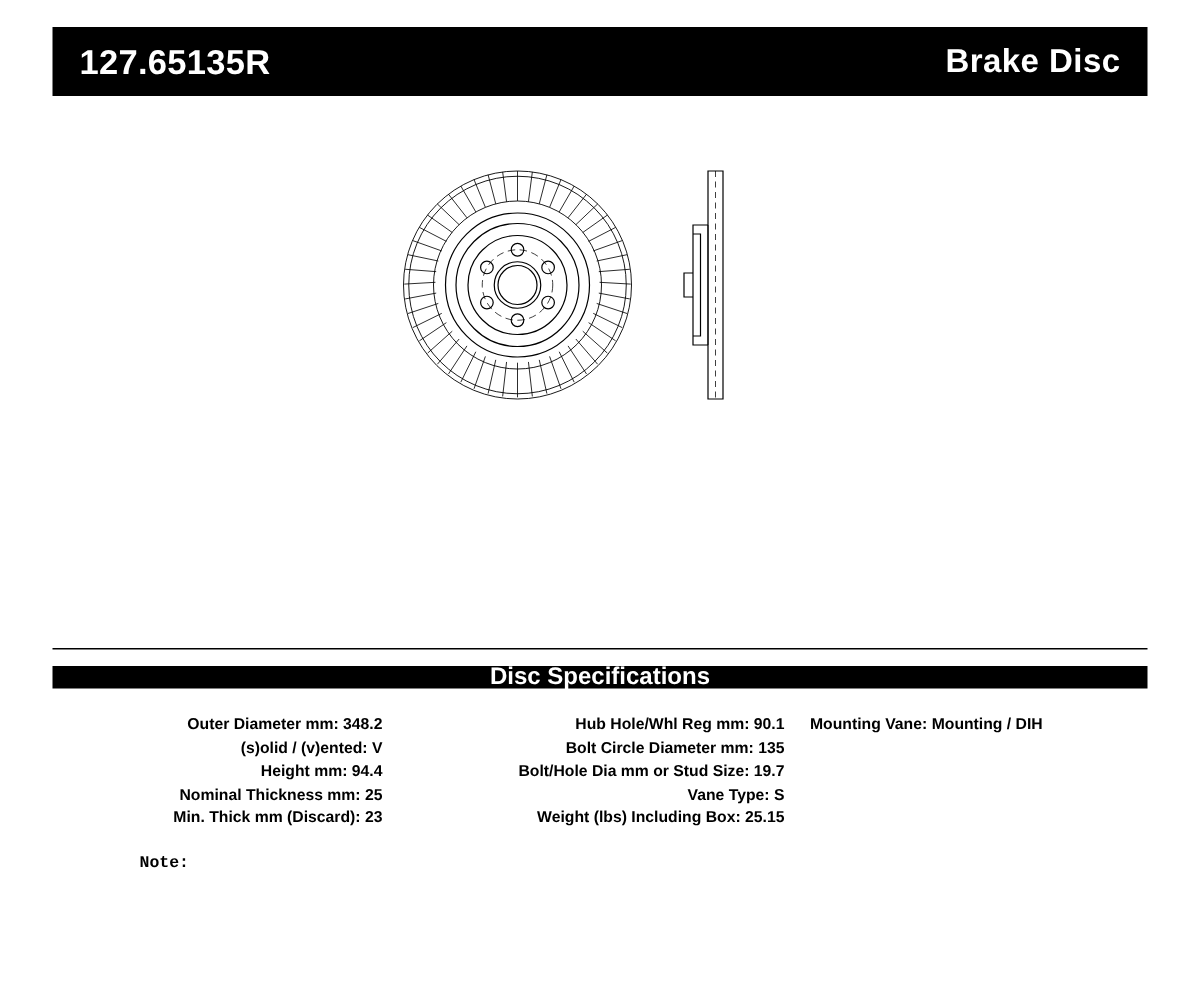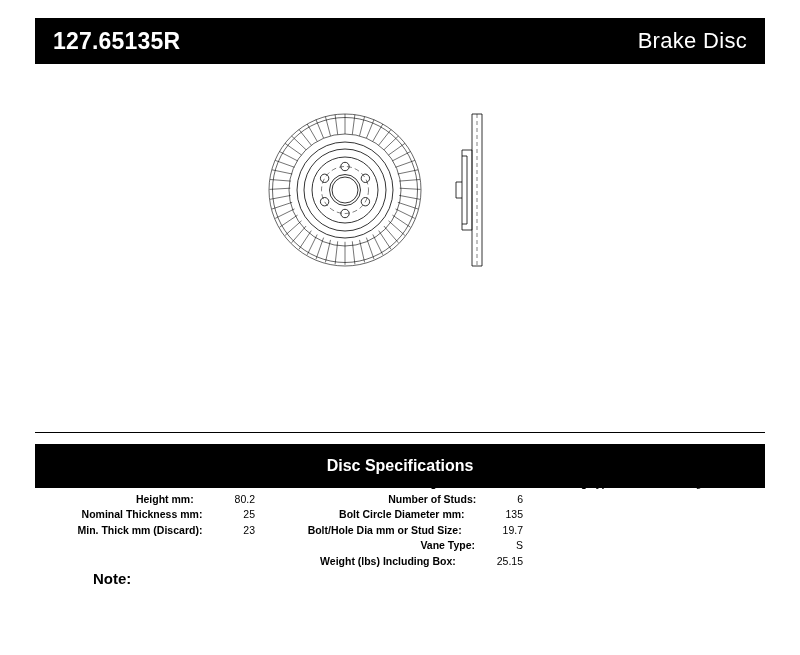--- a/index.html
+++ b/index.html
@@ -39,41 +39,41 @@
   .part-number {
     color: #ffffff;
     font-size: 23px;
     font-weight: bold;
     letter-spacing: 0.2px;
     line-height: 1;
   }
   .product-type {
     color: #ffffff;
     font-size: 22px;
-    font-weight: normal;
+    font-weight: bold;
     letter-spacing: 0.3px;
     line-height: 1;
   }
 
   
   .drawing-area {
     position: absolute;
     left: 250px;
     top: 90px;
     width: 300px;
     height: 200px;
   }
 
   
   .spec-title-bar {
     position: absolute;
     left: 35px;
     top: 444px;
     width: 730px;
-    height: 44px;
+    height: 15px;
     background: #000000;
     display: flex;
     align-items: center;
     justify-content: center;
   }
   .spec-title {
     color: #ffffff;
     font-size: 16px;
     font-weight: bold;
   }
@@ -92,29 +92,30 @@
   }
   .col-left  { left: 0px;   width: 220px; text-align: right; }
   .col-mid   { left: 228px; width: 260px; text-align: right; }
   .col-right { left: 505px; width: 225px; text-align: left; }
 
   .spec-line {
     line-height: 15.5px;
     white-space: nowrap;
     font-weight: bold;
   }
-  .spec-value { font-weight: normal; margin-left: 38px; }
+  .spec-value { font-weight: bold; }
 
   
   .note-row {
     position: absolute;
     left: 93px;
     top: 570px;
-    font-size: 15px;
-    font-weight: bold;
+    font-size: 11px;
+    font-weight: bold;
+    font-family: Liberation Mono, monospace;
   }
 
   
   .bottom-rule {
     position: absolute;
     left: 35px;
     top: 432px;
     width: 730px;
     height: 1px;
     background: #000000;
@@ -234,41 +235,41 @@
   </div>
 
   <div class="spec-columns">
 
     <div class="col col-left">
       <div class="spec-line">
         <span>Outer Diameter mm:</span>
         <span class="spec-value">348.2</span>
       </div>
       <div class="spec-line">
+        <span>(s)olid / (v)ented:</span>
+        <span class="spec-value">V</span>
+      </div>
+      <div class="spec-line">
         <span>Height mm:</span>
-        <span class="spec-value">80.2</span>
+        <span class="spec-value">94.4</span>
       </div>
       <div class="spec-line">
         <span>Nominal Thickness mm:</span>
         <span class="spec-value">25</span>
       </div>
       <div class="spec-line">
         <span>Min. Thick mm (Discard):</span>
         <span class="spec-value">23</span>
       </div>
     </div>
 
     <div class="col col-mid">
       <div class="spec-line">
-        <span>Hub Studs/Whl Reg mm:</span>
+        <span>Hub Hole/Whl Reg mm:</span>
         <span class="spec-value">90.1</span>
-      </div>
-      <div class="spec-line">
-        <span>Number of Studs:</span>
-        <span class="spec-value">6</span>
       </div>
       <div class="spec-line">
         <span>Bolt Circle Diameter mm:</span>
         <span class="spec-value">135</span>
       </div>
       <div class="spec-line">
         <span>Bolt/Hole Dia mm or Stud Size:</span>
         <span class="spec-value">19.7</span>
       </div>
       <div class="spec-line">
@@ -276,21 +277,21 @@
         <span class="spec-value">S</span>
       </div>
       <div class="spec-line">
         <span>Weight (lbs) Including Box:</span>
         <span class="spec-value">25.15</span>
       </div>
     </div>
 
     <div class="col col-right">
       <div class="spec-line">
-        <span>Mounting Type:</span>
+        <span>Mounting Vane:</span>
         <span class="spec-value">Mounting / DIH</span>
       </div>
     </div>
 
   </div>
 
   <div class="note-row">
     <span>Note:</span>
     <span style="font-weight:normal"></span>
   </div>

